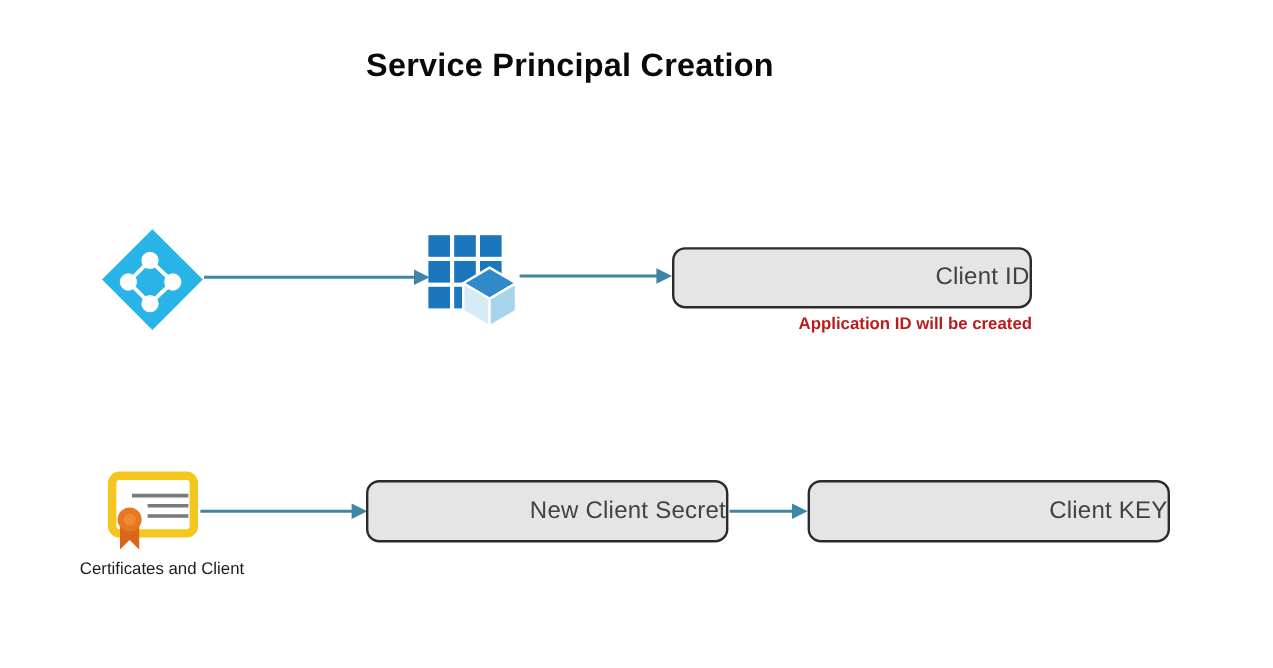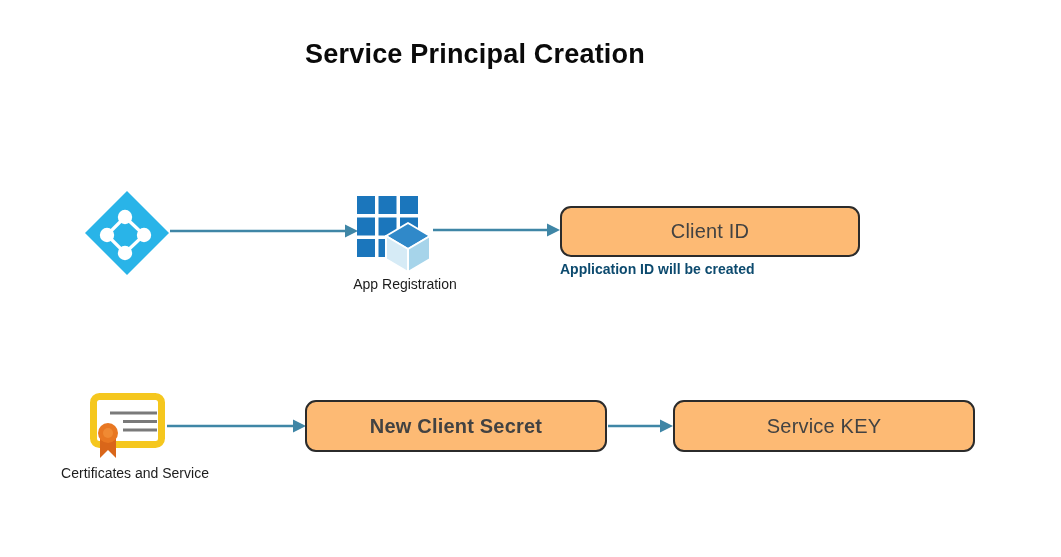--- a/index.html
+++ b/index.html
@@ -9,29 +9,29 @@
   }
   .abs { position:absolute; }
   .title {
     left:275px; top:39px; width:400px; text-align:center;
     font-size:27px; font-weight:bold; color:#0a0a0a; letter-spacing:0.2px;
   }
   .icon-label {
     font-size:14px; color:#1c1c1c; text-align:center; white-space:nowrap;
   }
   .node-box {
-    box-sizing:border-box; background:#fdba74;
+    box-sizing:border-box; background:#e5e5e5;
     border:2.5px solid #2b2b2b; border-radius:11px;
-    display:flex; align-items:center; justify-content:center;
+    display:flex; align-items:center; justify-content:flex-end;
   }
   .node-box .box-text {
     font-size:20px; color:#424242; letter-spacing:0.2px; white-space:nowrap;
   }
   .note-text {
-    font-size:14px; font-weight:bold; color:#0c4a6e; text-align:left; white-space:nowrap;
+    font-size:14px; font-weight:bold; color:#b91c1c; text-align:right; white-space:nowrap;
   }
   .edges-overlay { left:0; top:0; pointer-events:none; }
   .edge-line { stroke-width:2.5; fill:none; }
 </style>
 </head>
 <body>
 
 <div class="canvas">
 
   <div class="abs title">Service Principal Creation</div>
@@ -82,43 +82,42 @@
       <rect x="2" y="45" width="18" height="18"></rect>
       <rect x="23.5" y="45" width="18" height="18"></rect>
       <rect x="45" y="45" width="18" height="18"></rect>
     </g>
     <g stroke="#ffffff" stroke-width="2" stroke-linejoin="round">
       <polygon points="53,29 75,42 53,55 31,42" fill="#3089c9"></polygon>
       <polygon points="31,42 53,55 53,78 31,65" fill="#d6ebf6"></polygon>
       <polygon points="75,42 53,55 53,78 75,65" fill="#a6d4ea"></polygon>
     </g>
   </svg>
-  <div class="abs icon-label" style="left:325px; top:276px; width:160px;">App Registration</div>
 
   <div class="abs node-box" style="left:560px; top:206px; width:300px; height:51px;">
     <span class="box-text">Client ID</span>
   </div>
   <div class="abs note-text" style="left:560px; top:261px; width:300px;">Application ID will be created</div>
 
   <svg class="abs" style="left:85px; top:390px;" width="130" height="75" viewBox="0 0 130 75">
     <rect x="8.5" y="6.5" width="68" height="48" rx="6" fill="#ffffff" stroke-width="7" stroke="#f5c71e"></rect>
     <g stroke-width="3" stroke-linecap="butt" stroke="#7a7a7a">
       <line x1="25" y1="23" x2="72" y2="23"></line>
       <line x1="38" y1="31.5" x2="72" y2="31.5"></line>
       <line x1="38" y1="40" x2="72" y2="40"></line>
     </g>
     <g>
       <path d="M 15,46 L 15,68 L 23,60 L 31,68 L 31,46 Z" fill="#d9661a"></path>
       <circle cx="23" cy="43" r="10" fill="#e87722"></circle>
       <circle cx="23" cy="43" r="5" fill="#f08a33"></circle>
     </g>
   </svg>
-  <div class="abs icon-label" style="left:35px; top:465px; width:200px;">Certificates and Service</div>
+  <div class="abs icon-label" style="left:35px; top:465px; width:200px;">Certificates and Client</div>
 
-  <div class="abs node-box" style="left:305px; top:400px; width:302px; height:52px;font-weight:bold;">
+  <div class="abs node-box" style="left:305px; top:400px; width:302px; height:52px;">
     <span class="box-text">New Client Secret</span>
   </div>
 
   <div class="abs node-box" style="left:673px; top:400px; width:302px; height:52px;">
-    <span class="box-text">Service KEY</span>
+    <span class="box-text">Client KEY</span>
   </div>
 
 </div>
 
 </body></html>

